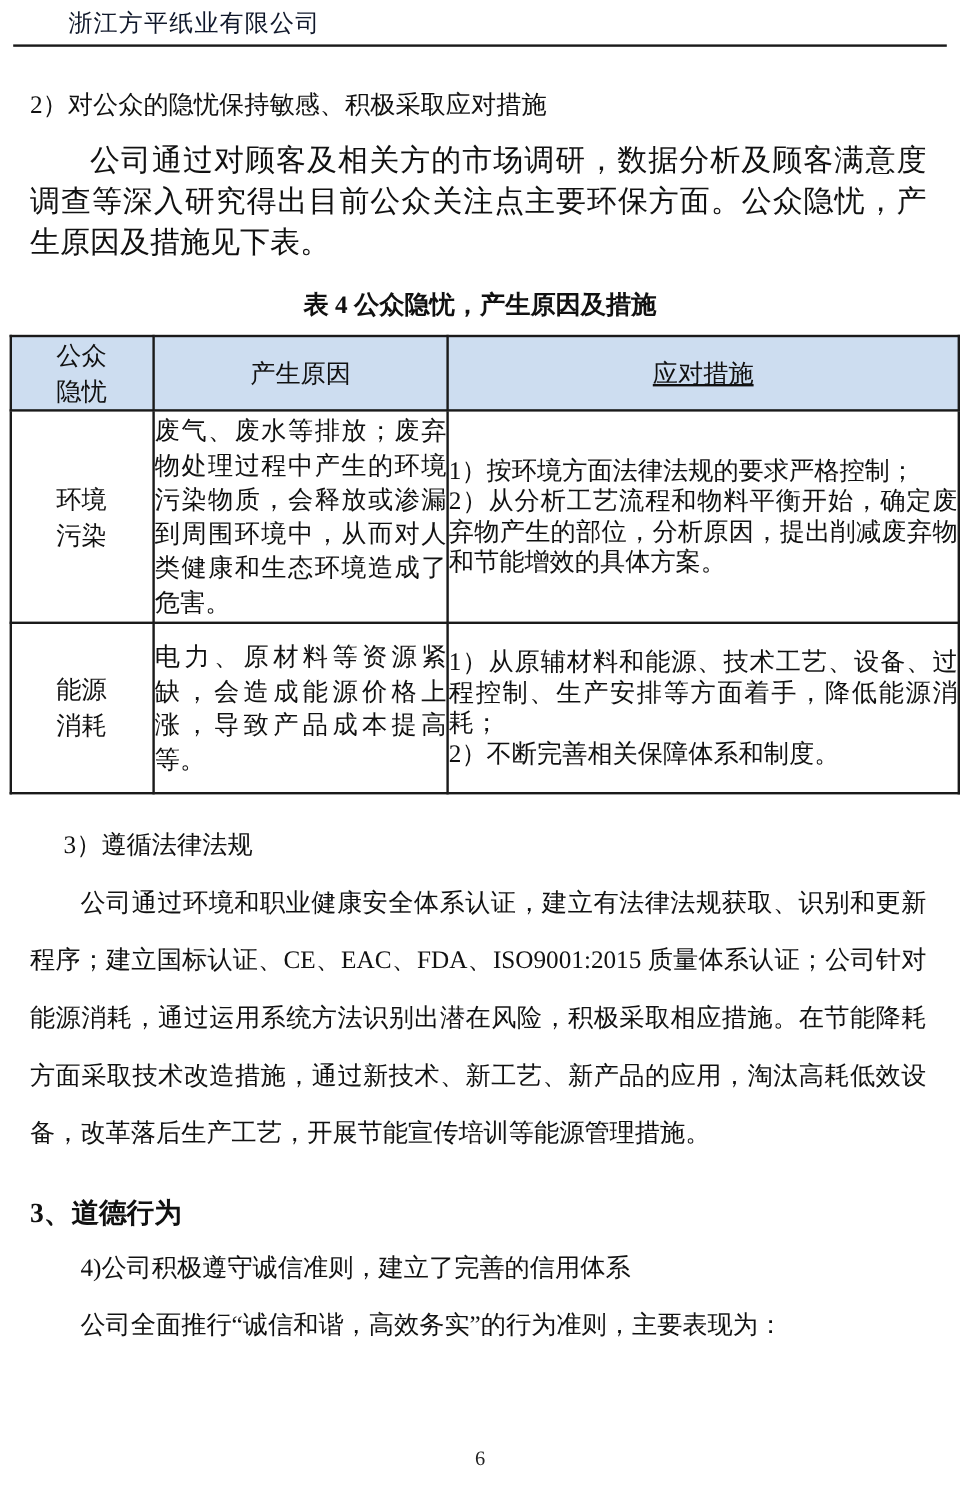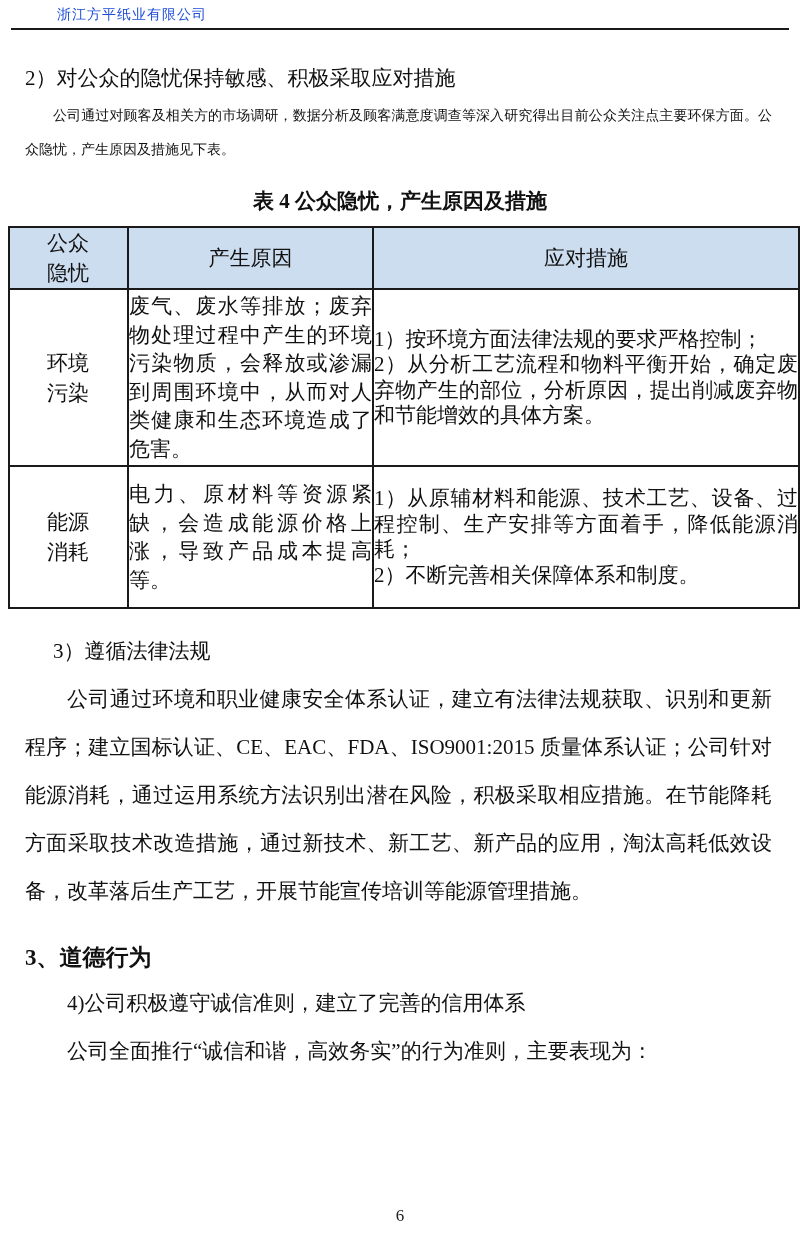--- a/index.html
+++ b/index.html
@@ -10,40 +10,40 @@
     background: #ffffff;
     font-family: "Liberation Serif", "DejaVu Serif", serif;
     color: #111111;
     overflow: hidden;
   }
   
   .doc-header {
     display: flex;
     justify-content: space-between;
     padding: 6px 48px 4px 57px;
-    font-size: 14px;
+    font-size: 20px;
     letter-spacing: 1px;
-    color: #1d4ed8;
+    color: #0f172a;
   }
   .doc-header-rule {
     border-top: 2px solid #1a1a1a;
     margin: 0 11px;
     height: 0;
   }
   
   .content { margin: 0 28px 0 25px; }
   .h-sub {
     font-size: 21px;
     line-height: 28px;
     margin-top: 34px;
     font-weight: normal;
   }
   .para-1 {
-    margin-top: 7px;
-    font-size: 14px;
+    margin-top: 17px;
+    font-size: 25px;
     line-height: 34px;
     text-align: justify;
     text-indent: 2em;
   }
   .table-title {
     margin-top: 21px;
     text-align: center;
     font-size: 21px;
     line-height: 26px;
     font-weight: bold;
@@ -56,21 +56,21 @@
     table-layout: fixed;
   }
   .concern-table td {
     border: 2px solid #1a1a1a;
     vertical-align: middle;
     font-size: 21px;
     padding: 0;
   }
   .concern-table .col-concern { width: 117px; }
   .concern-table .col-cause   { width: 243px; }
-  .concern-table .col-measure { width: 424px; }
+  .concern-table .col-measure { width: 424px; text-decoration: underline; }
   .concern-table tr.head-row td {
     height: 50px;
     text-align: center;
     line-height: 26px;
   }
   .concern-table tr.row-1 td { height: 175px; }
   .concern-table tr.row-2 td { height: 140px; }
   .cell-concern { text-align: center; }
   .wrap-2 { display: inline-block; width: 2.05em; line-height: 30px; text-align: left; }
   .cell-cause {

